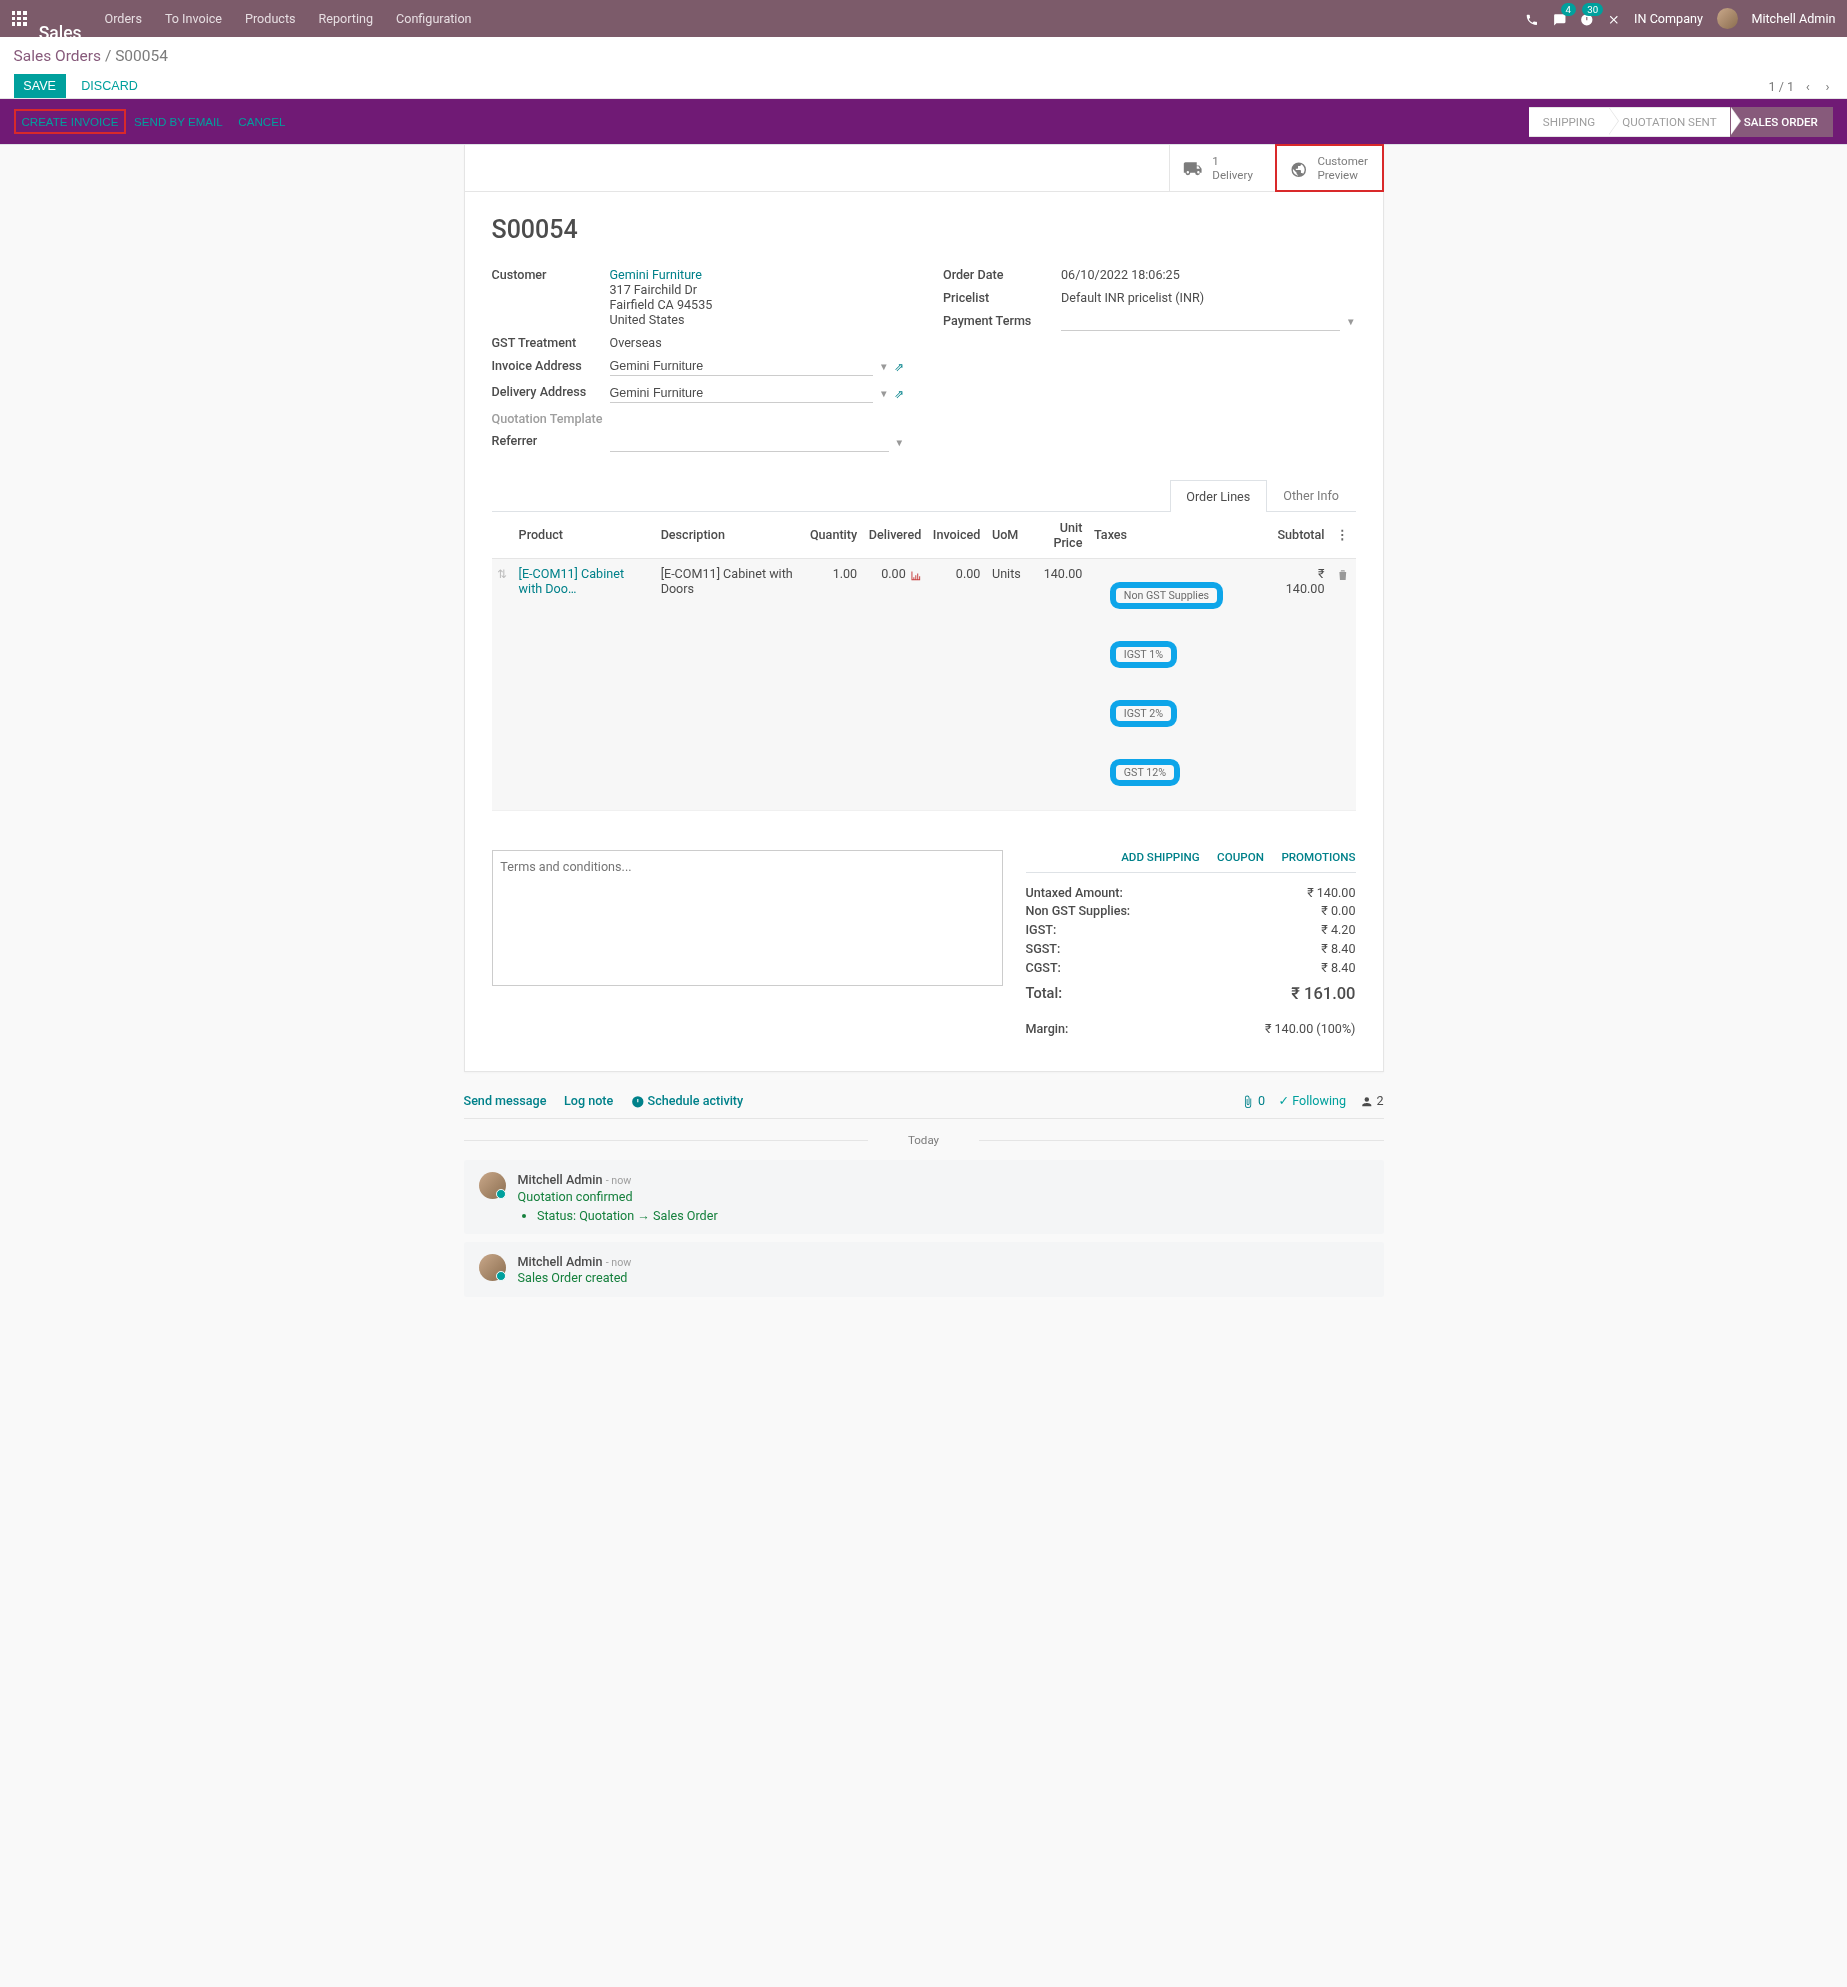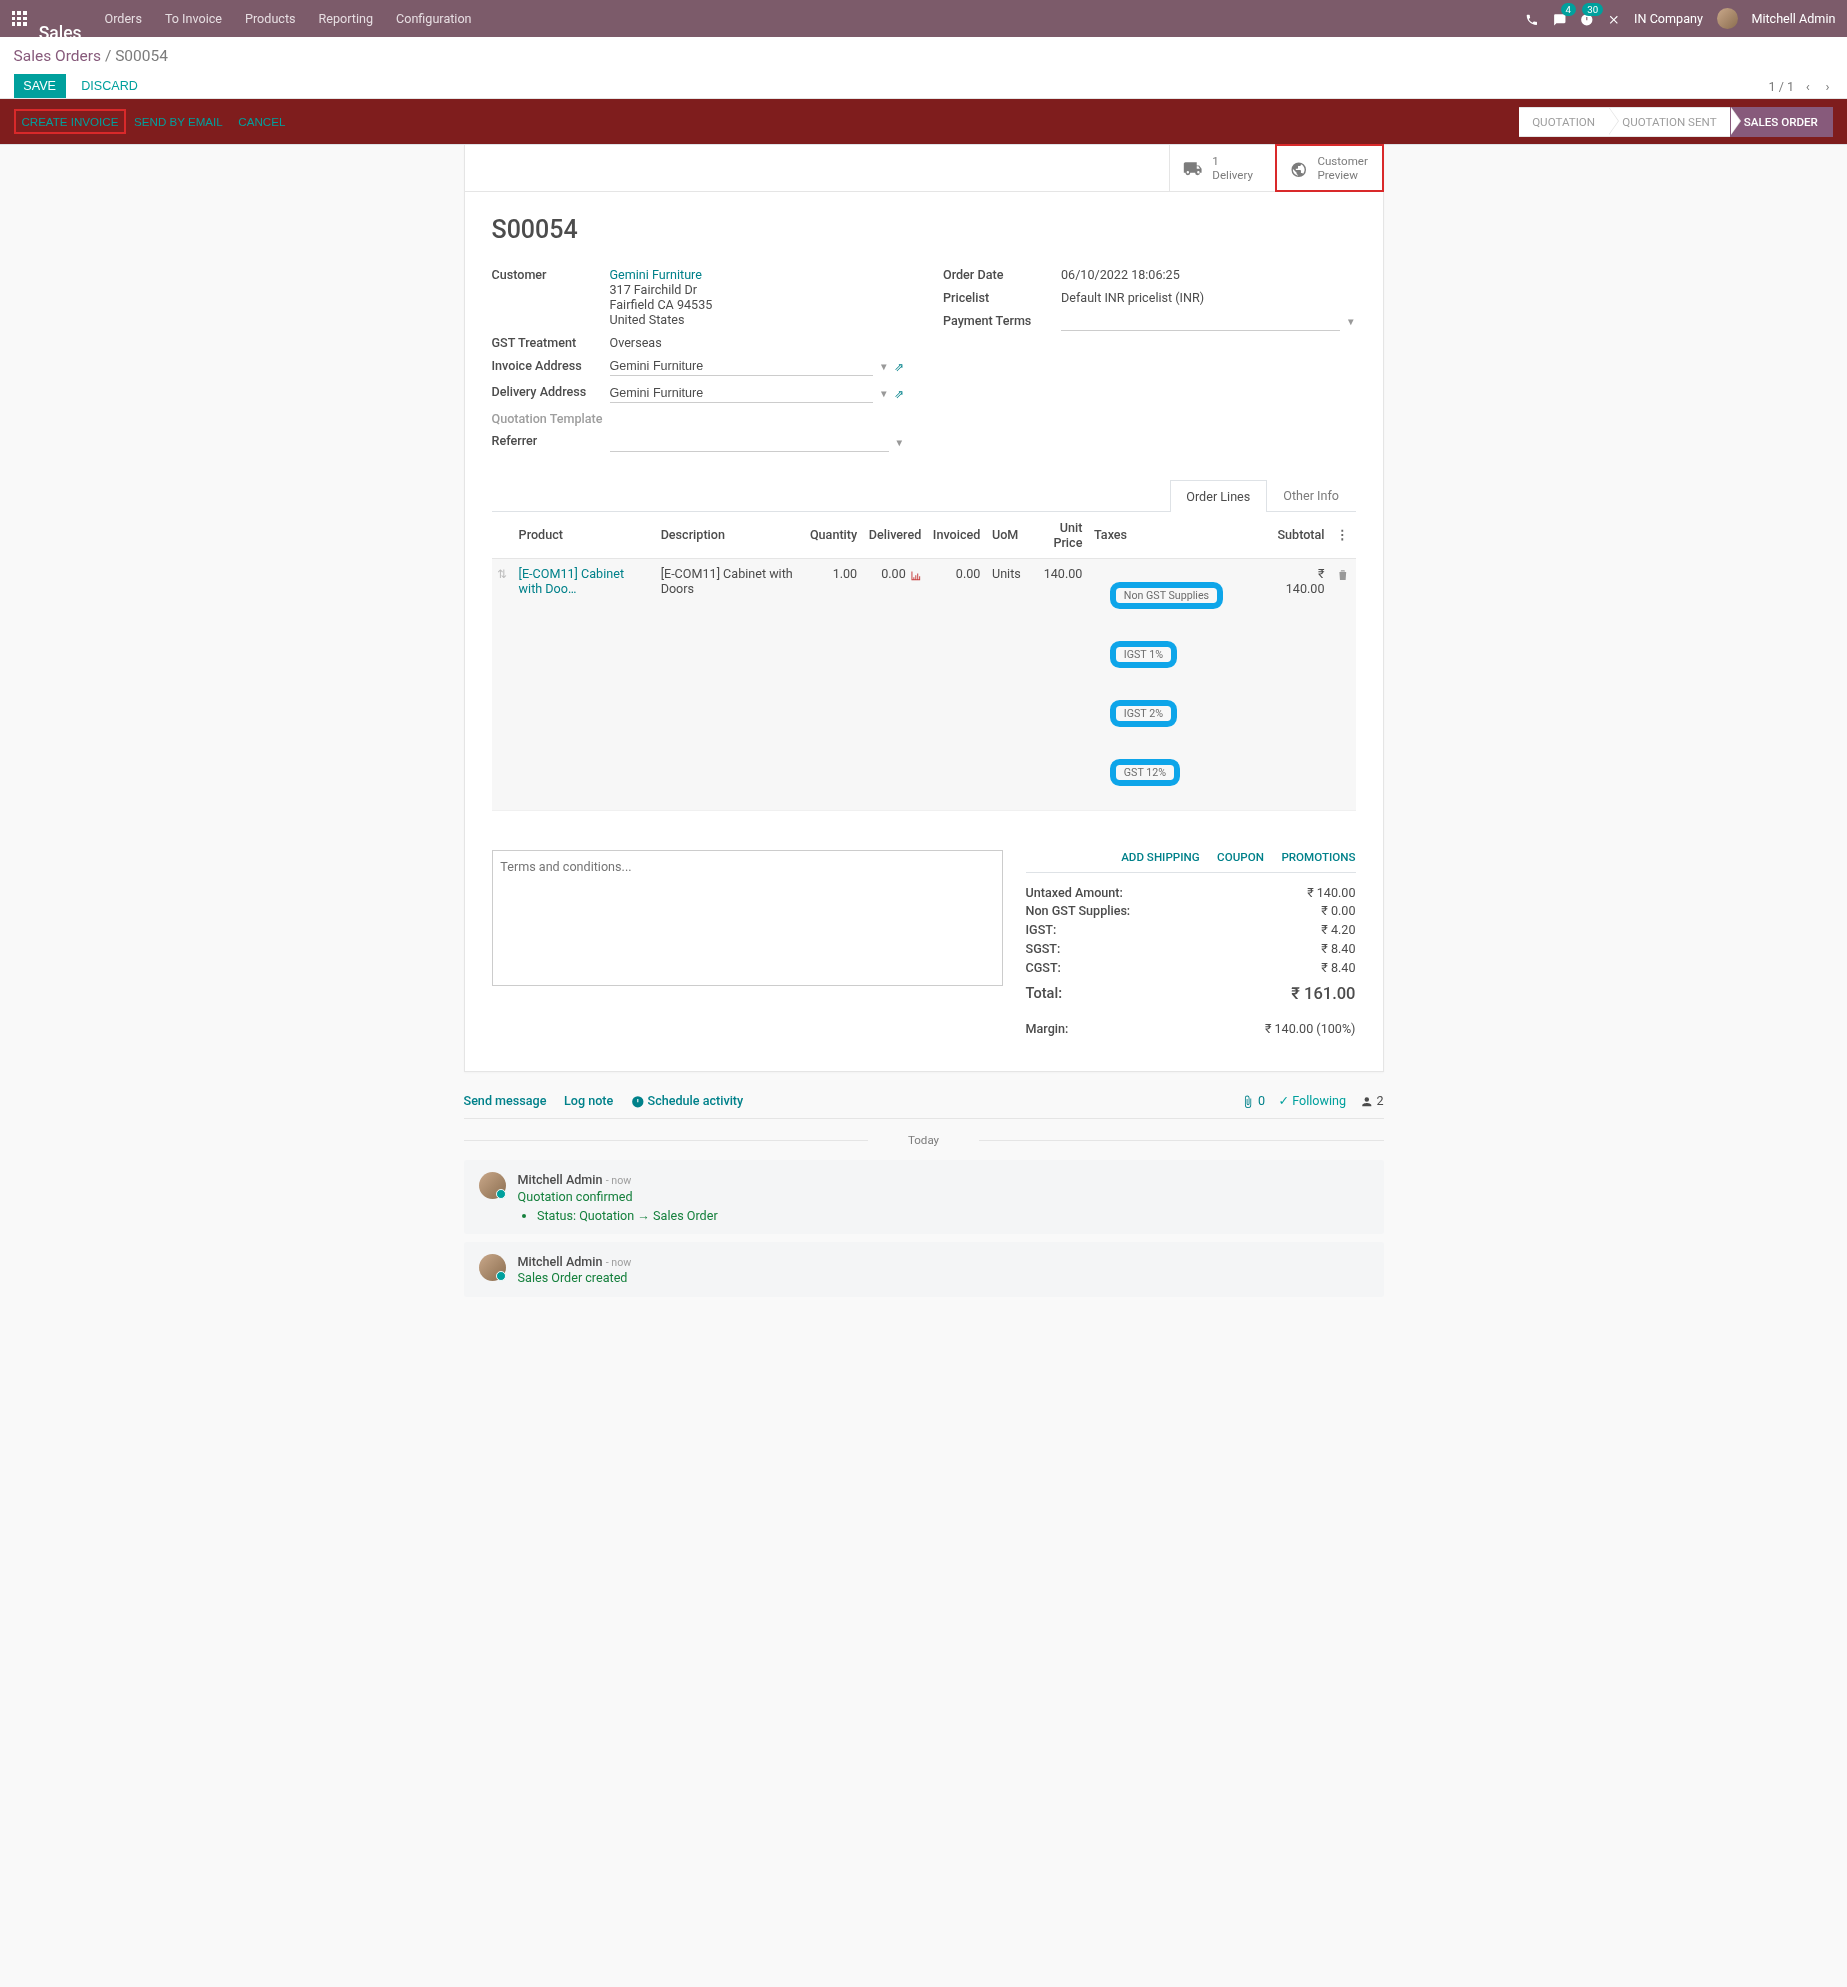--- a/index.html
+++ b/index.html
@@ -15,21 +15,21 @@
 .badge-num { position: absolute; top: -7.8px; right: -9.7px; background: #00a09d; color: #fff; font-size: 9.7px; border-radius: 7.8px; padding: 1px 4.9px; }
 .avatar { width: 21.3px; height: 21.3px; border-radius: 50%; background: linear-gradient(135deg, #c9a88a, #8a6d4f); display: inline-block; }
 .subheader { background: #fff; padding: 9.7px 13.6px 0 13.6px; }
 .breadcrumb { font-size: 15.5px; color: #7c7c7c; margin-bottom: 9.7px; }
 .breadcrumb a { color: #875a7b; text-decoration: none; }
 .btnrow { display: flex; align-items: center; gap: 15.5px; }
 .btn-primary { background: #00a09d; color: #fff; border: none; padding: 4.9px 9.7px; font-size: 12.6px; font-weight: 500; cursor: pointer; }
 .btn-link { color: #00a09d; background: none; border: none; font-size: 12.6px; font-weight: 500; cursor: pointer; }
 .pager { margin-left: auto; display: flex; align-items: center; gap: 7.8px; color: #7c7c7c; font-size: 12.6px; }
 .pager-btn { color: #7c7c7c; cursor: pointer; font-size: 13.6px; padding: 1.9px 3.9px; }
-.actionbar { background: #7f1d1d; border-top: 1px solid #e5e5e5; border-bottom: 1px solid #dee2e6; padding: 7.8px 13.6px; display: flex; align-items: center; }
+.actionbar { background: #701a75; border-top: 1px solid #e5e5e5; border-bottom: 1px solid #dee2e6; padding: 7.8px 13.6px; display: flex; align-items: center; }
 .btn-hl { color: #00a09d; font-weight: 500; font-size: 11.6px; background: none; border: none; padding: 3.9px 7.8px; cursor: pointer; }
 .btn-hl.boxed { border: 2.9px solid #d9292a; padding: 3.9px 5.8px; }
 .statusbar { margin-left: auto; display: flex; align-items: center; }
 .status-step { padding: 6.8px 13.6px; color: #9e9e9e; font-size: 11.6px; position: relative; border-top: 1px solid #e5e5e5; border-bottom: 1px solid #e5e5e5; background: #fff; }
 .status-step::after { content: ''; position: absolute; right: -9.7px; top: 0; width: 0; height: 0; border-top: 13.6px solid transparent; border-bottom: 13.6px solid transparent; border-left: 9.7px solid #fff; z-index: 2; }
 .status-step::before { content: ''; position: absolute; right: -10.7px; top: -1px; width: 0; height: 0; border-top: 14.6px solid transparent; border-bottom: 14.6px solid transparent; border-left: 10.7px solid #e5e5e5; z-index: 1; }
 .status-step.active { background: #875a7b; color: #fff; font-weight: 500; border-color: #875a7b; }
 .status-step.active::after { display: none; }
 .status-step.active::before { display: none; }
 .status-step:last-child { padding-right: 15.5px; }
@@ -154,21 +154,21 @@
       <span class="pager-btn">›</span>
     </div>
   </div>
 </div>
 
 <div class="actionbar">
   <button class="btn-hl boxed">CREATE INVOICE</button>
   <button class="btn-hl">SEND BY EMAIL</button>
   <button class="btn-hl">CANCEL</button>
   <div class="statusbar">
-    <div class="status-step">QUOTATION</div>
+    <div class="status-step">SHIPPING</div>
     <div class="status-step">QUOTATION SENT</div>
     <div class="status-step active">SALES ORDER</div>
   </div>
 </div>
 
 <div class="content">
   <div class="sheet">
     <div class="statbuttons">
       <div class="statbtn">
         <span class="statbtn-icon"><svg class="ico" style="width:19.4px;height:19.4px" viewBox="0 0 24 24">

